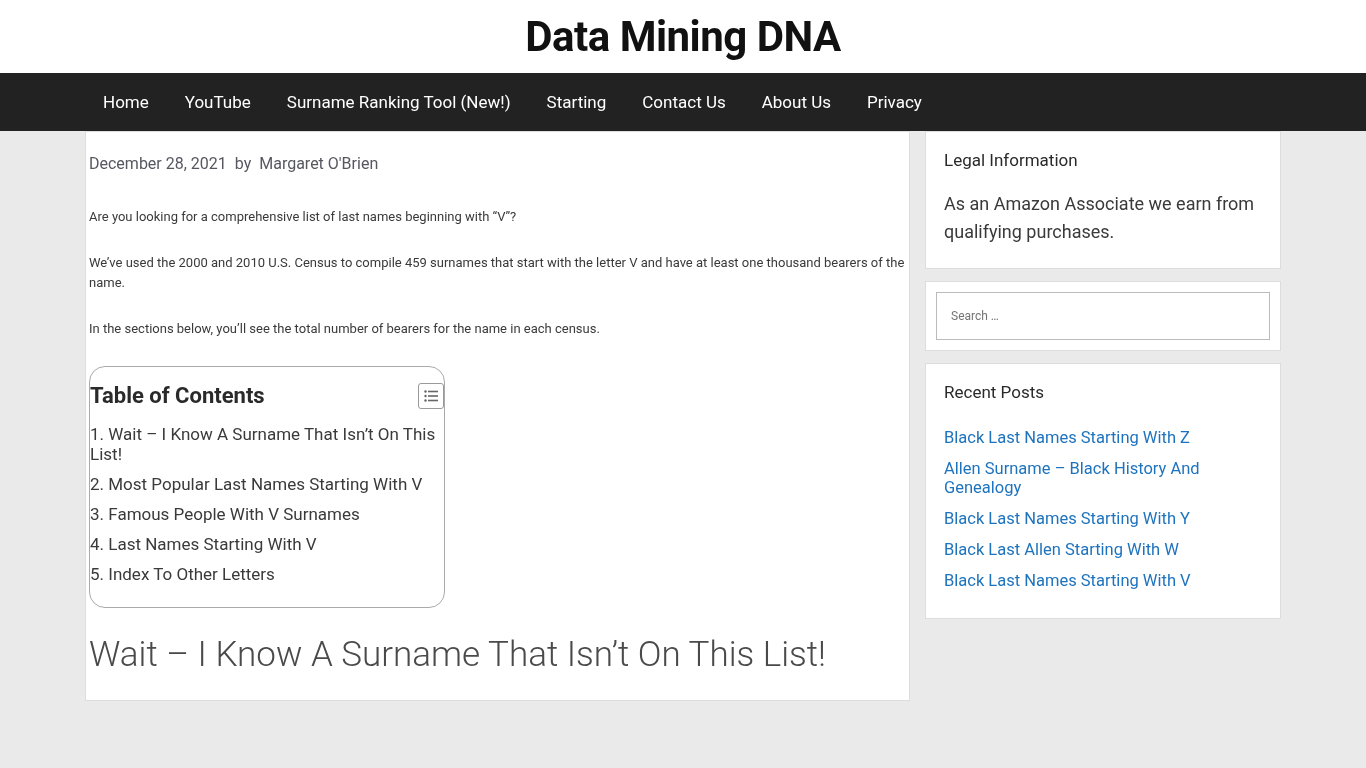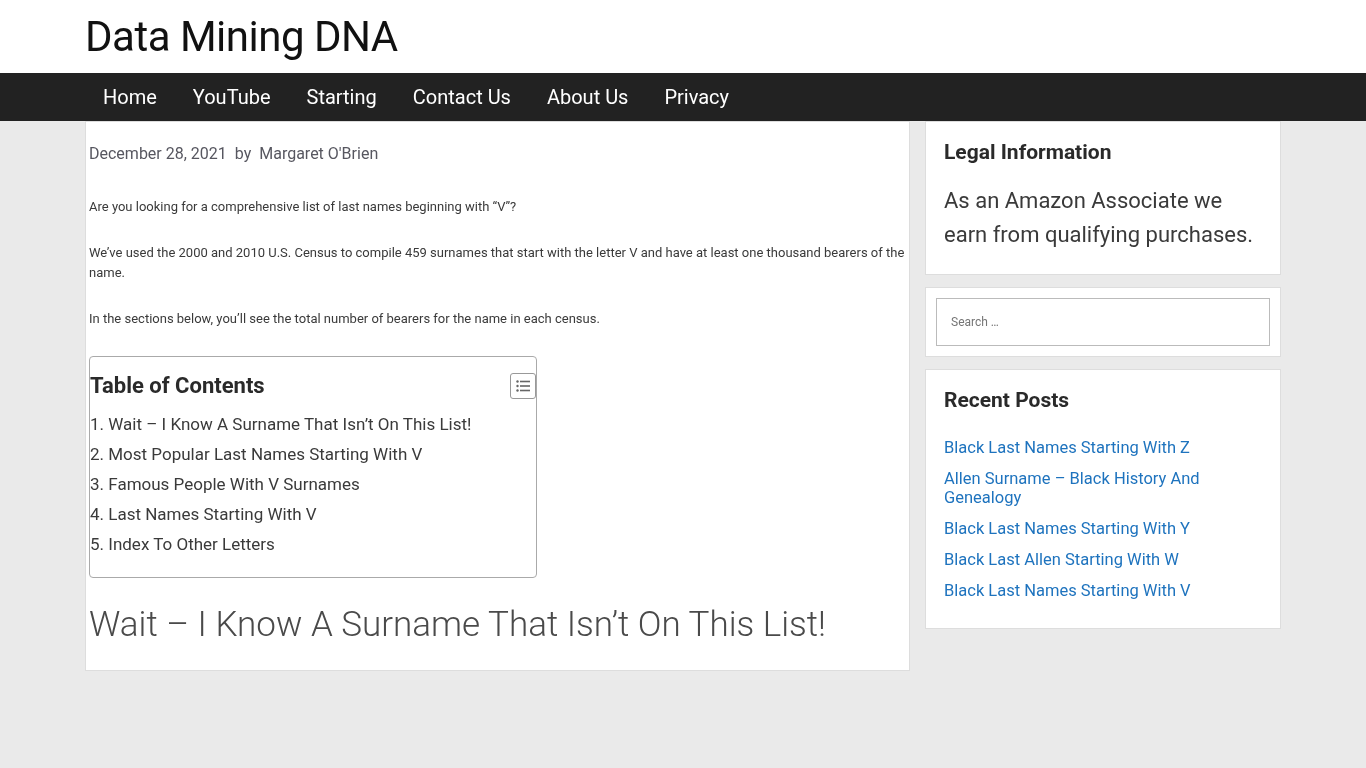--- a/index.html
+++ b/index.html
@@ -9,36 +9,37 @@
       color: #3a3a3a;
       width: 1366px;
       overflow-x: hidden;
     }
     .header {
       background: #fff;
       padding: 12px 85px;
     }
     .site-title {
       font-size: 42px;
-      font-weight: 400;
+      font-weight: 700;
       color: #111;
       letter-spacing: -0.5px;
+      text-align: center;
     }
     .nav {
       background: #222;
       padding: 0 85px;
     }
     .nav ul {
       list-style: none;
       display: flex;
     }
     .nav li {
-      padding: 12px 18px;
+      padding: 19px 18px;
       color: #fff;
-      font-size: 20px;
+      font-size: 17px;
       cursor: pointer;
     }
     .container {
       display: flex;
       padding: 0 85px;
       gap: 15px;
       margin-top: 0;
     }
     .main {
       background: #fff;
@@ -80,23 +81,23 @@
       padding-right: 0;
     }
     .body-p {
       font-size: 13px;
       color: #3a3a3a;
       line-height: 1.55;
       margin-bottom: 26px;
     }
     .toc {
       border: 1px solid #aaa;
-      border-radius: 4px;
+      border-radius: 16px;
       padding: 16px 20px 18px 20px;
-      width: 448px;
+      width: 356px;
       margin-bottom: 26px;
     }
     .toc-header {
       display: flex;
       justify-content: space-between;
       align-items: center;
       margin-bottom: 10px;
     }
     .toc-title {
       font-size: 22px;
@@ -142,27 +143,27 @@
       display: flex;
       flex-direction: column;
       gap: 12px;
     }
     .widget {
       background: #fff;
       border: 1px solid #ddd;
       padding: 18px 18px 22px 18px;
     }
     .widget-title {
-      font-size: 21px;
-      font-weight: 700;
+      font-size: 17px;
+      font-weight: 400;
       color: #2a2a2a;
       margin-bottom: 20px;
     }
     .widget p {
-      font-size: 22px;
+      font-size: 18px;
       color: #3a3a3a;
       line-height: 1.55;
     }
     .search-input {
       width: 100%;
       border: 1px solid #bbb;
       padding: 16px 14px;
       font-size: 12px;
       color: #757575;
       font-family: inherit;
@@ -207,20 +208,21 @@
 <body>
 
 <header class="header">
   <div class="site-title">Data Mining DNA</div>
 </header>
 
 <nav class="nav">
   <ul>
     <li>Home</li>
     <li>YouTube</li>
+    <li>Surname Ranking Tool (New!)</li>
     <li>Starting</li>
     <li>Contact Us</li>
     <li>About Us</li>
     <li>Privacy</li>
   </ul>
 </nav>
 
 <div class="container">
   <main class="main" style="padding:22px 0 24px 0;">
     <div style="padding: 0px 3px;">

